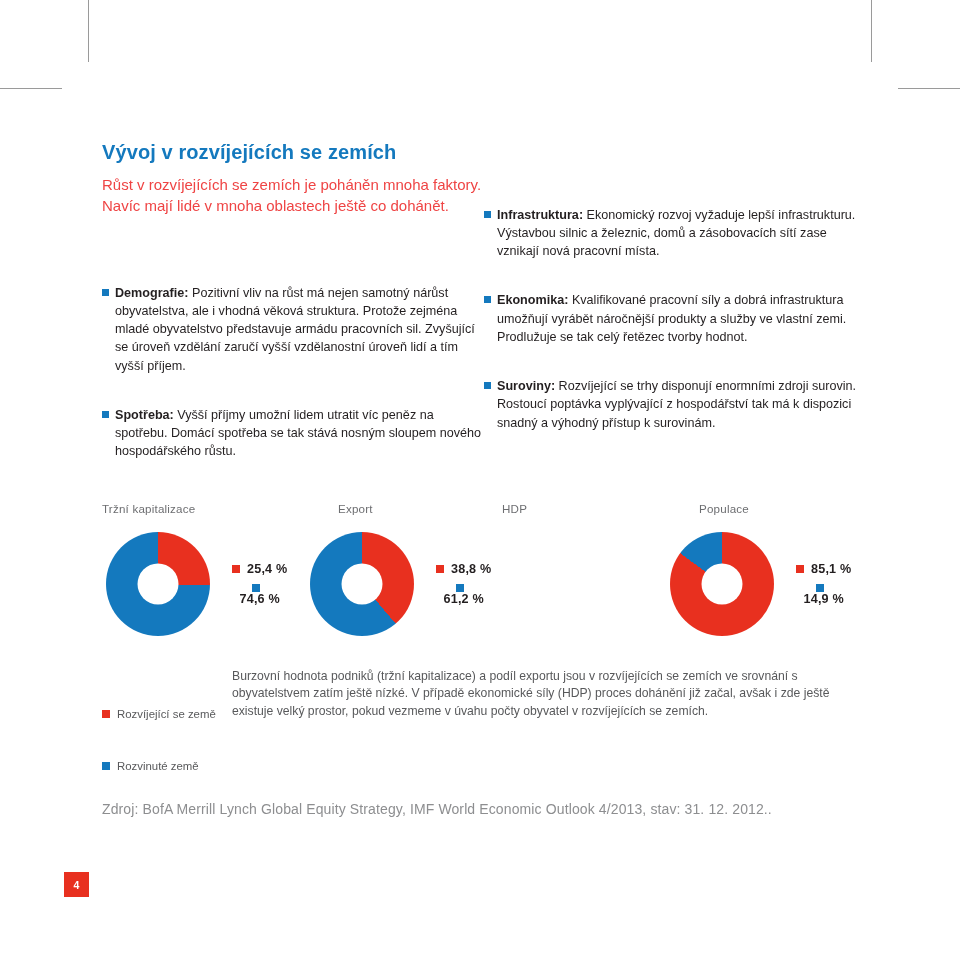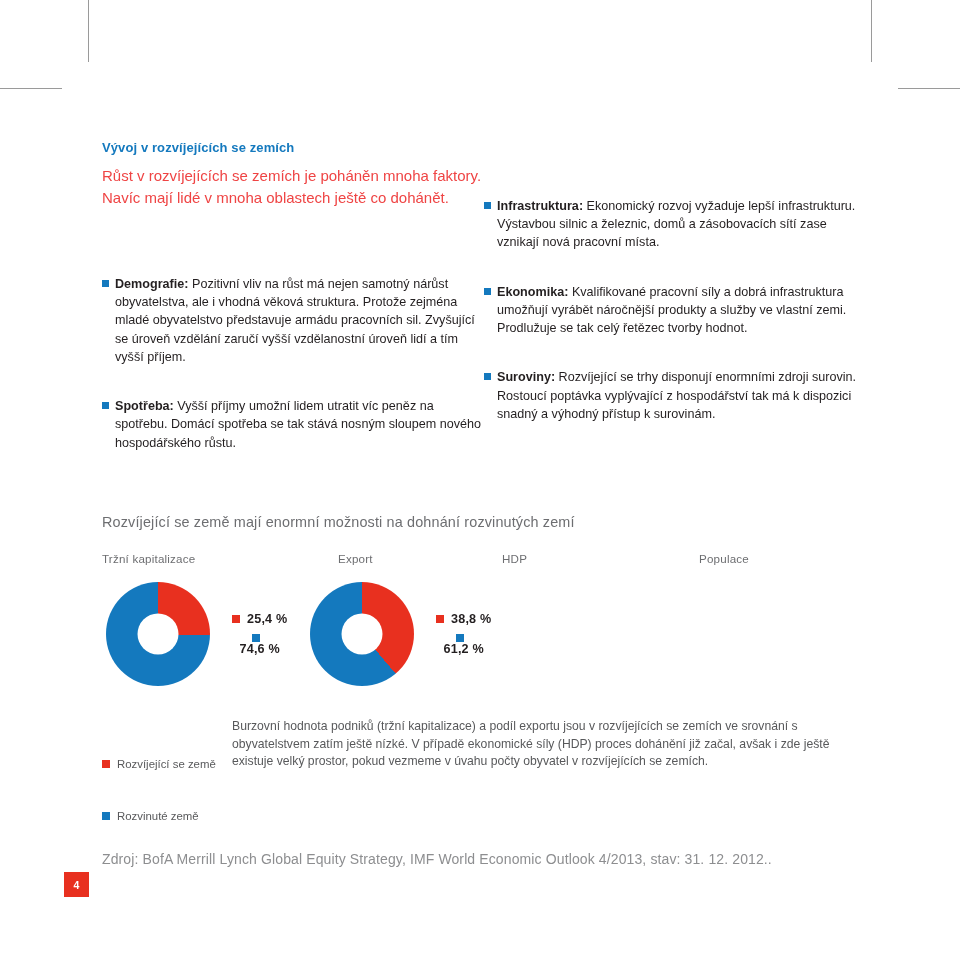--- a/index.html
+++ b/index.html
@@ -21,21 +21,21 @@
   .crop.tl-h{left:0;top:88px;}
   .crop.tr-v{left:871px;top:0;}
   .crop.tr-h{left:898px;top:88px;}
 
   
   .content{position:absolute;left:102px;top:140px;width:758px;}
 
   
   .headline{
     color:#1479be;
-    font-size:13px;
+    font-size:20px;
     font-weight:bold;
     letter-spacing:0.1px;
     margin:0 0 9px 0;
     line-height:1.25;
   }
   .intro{
     font-size:15px;
     line-height:1.42;
     margin:0;
     max-width:372px;
@@ -227,21 +227,20 @@
 
         <div class="bullet">
           <span class="sq"></span>
           <span class="txt"><b>Suroviny:</b><span> Rozvíjející se trhy disponují enormními zdroji surovin. Rostoucí poptávka vyplývající z hospodářství tak má k dispozici snadný a výhodný přístup k surovinám.</span></span>
         </div>
 
       </div>
 
     </div>
 
-    <div class="chart-title">Rozvíjející se země mají enormní možnosti na dohnání rozvinutých zemí</div>
 
     <div class="chart-heads">
       <span class="ch0">Tržní kapitalizace</span>
       <span class="ch1">Export</span>
       <span class="ch2">HDP</span>
       <span class="ch3">Populace</span>
     </div>
 
     <div class="charts">
 
@@ -271,20 +270,35 @@
             <span class="val">38,8 %</span>
           </div>
           <div class="row">
             <span class="sq" style="background:#1479be"></span>
             <span class="val">61,2 %</span>
           </div>
         </div>
       </div>
 
 
+      <div class="chartgroup cg3">
+        <div class="donut" id="donut3" style="background: conic-gradient(rgb(232, 48, 31) 0deg, rgb(232, 48, 31) 306.36deg, rgb(20, 121, 190) 306.36deg, rgb(20, 121, 190) 360deg);">
+          <div class="hole"></div>
+        </div>
+        <div class="dlegend">
+          <div class="row">
+            <span class="sq" style="background:#e8301f"></span>
+            <span class="val">85,1 %</span>
+          </div>
+          <div class="row">
+            <span class="sq" style="background:#1479be"></span>
+            <span class="val">14,9 %</span>
+          </div>
+        </div>
+      </div>
 
     </div>
 
     <div class="bottom">
       <div class="blegend">
         <div class="row">
           <span class="sq" style="background:#e8301f"></span>
           <span class="lbl">Rozvíjející se země</span>
         </div>
         <div class="row">

